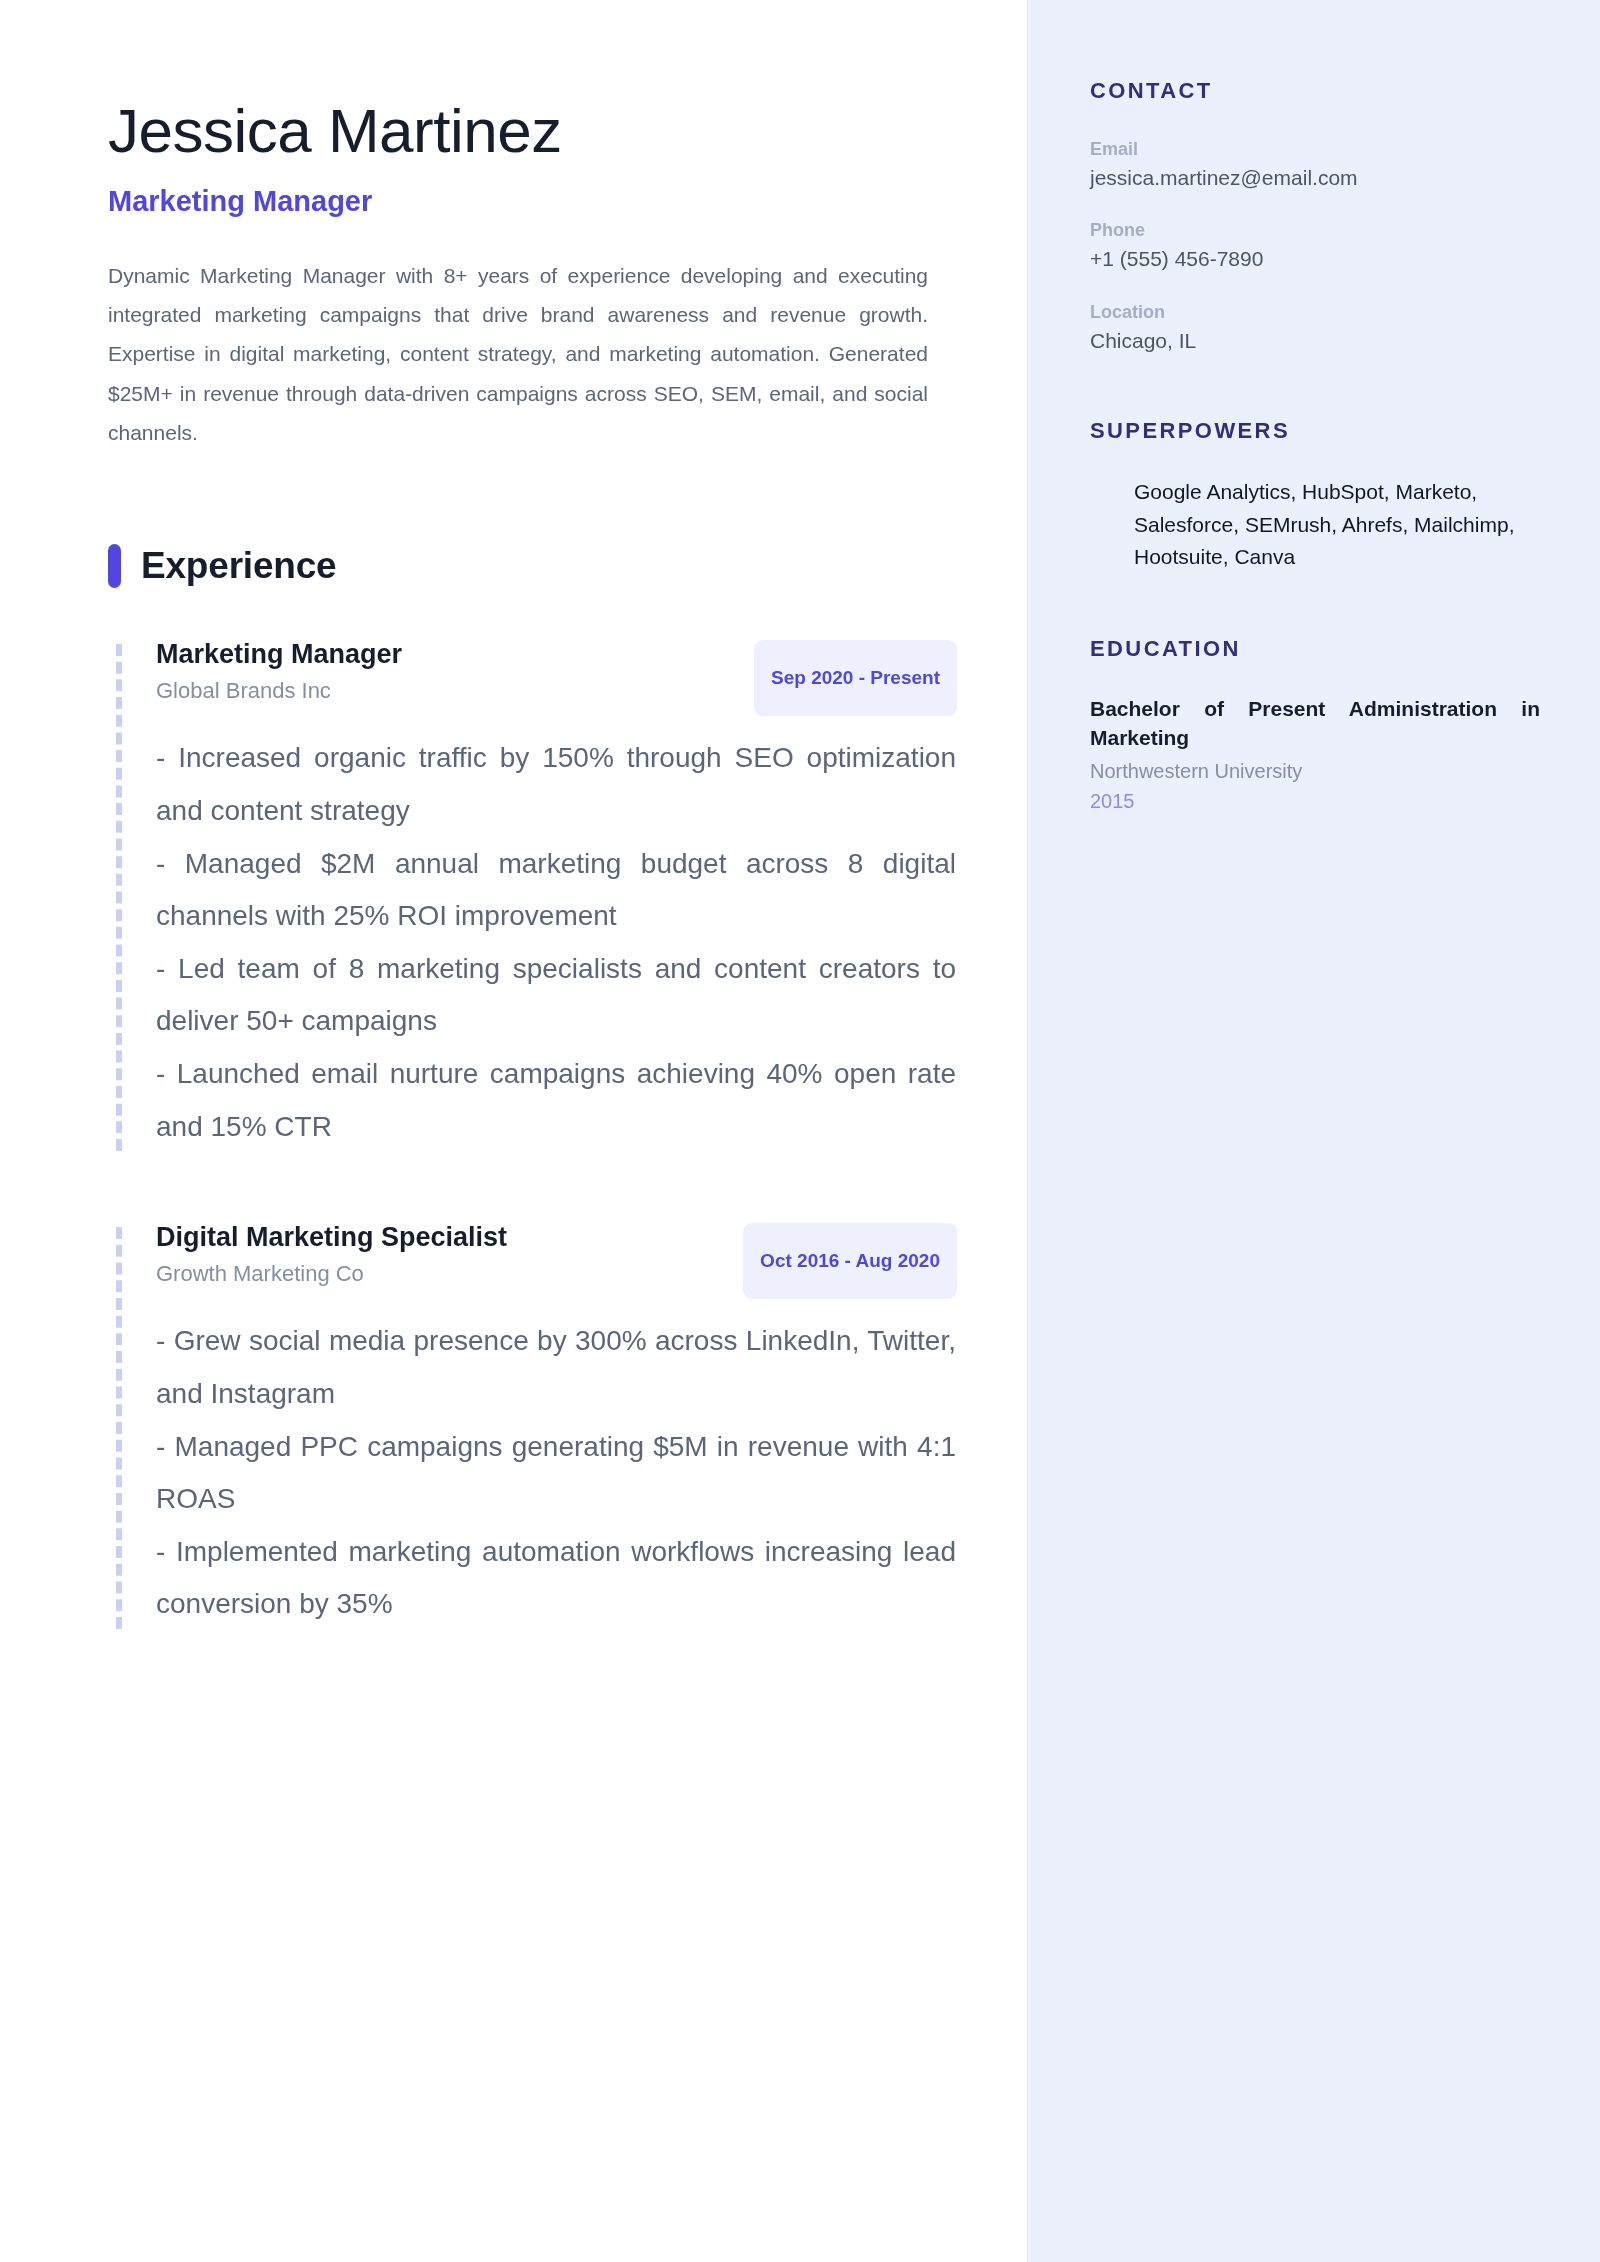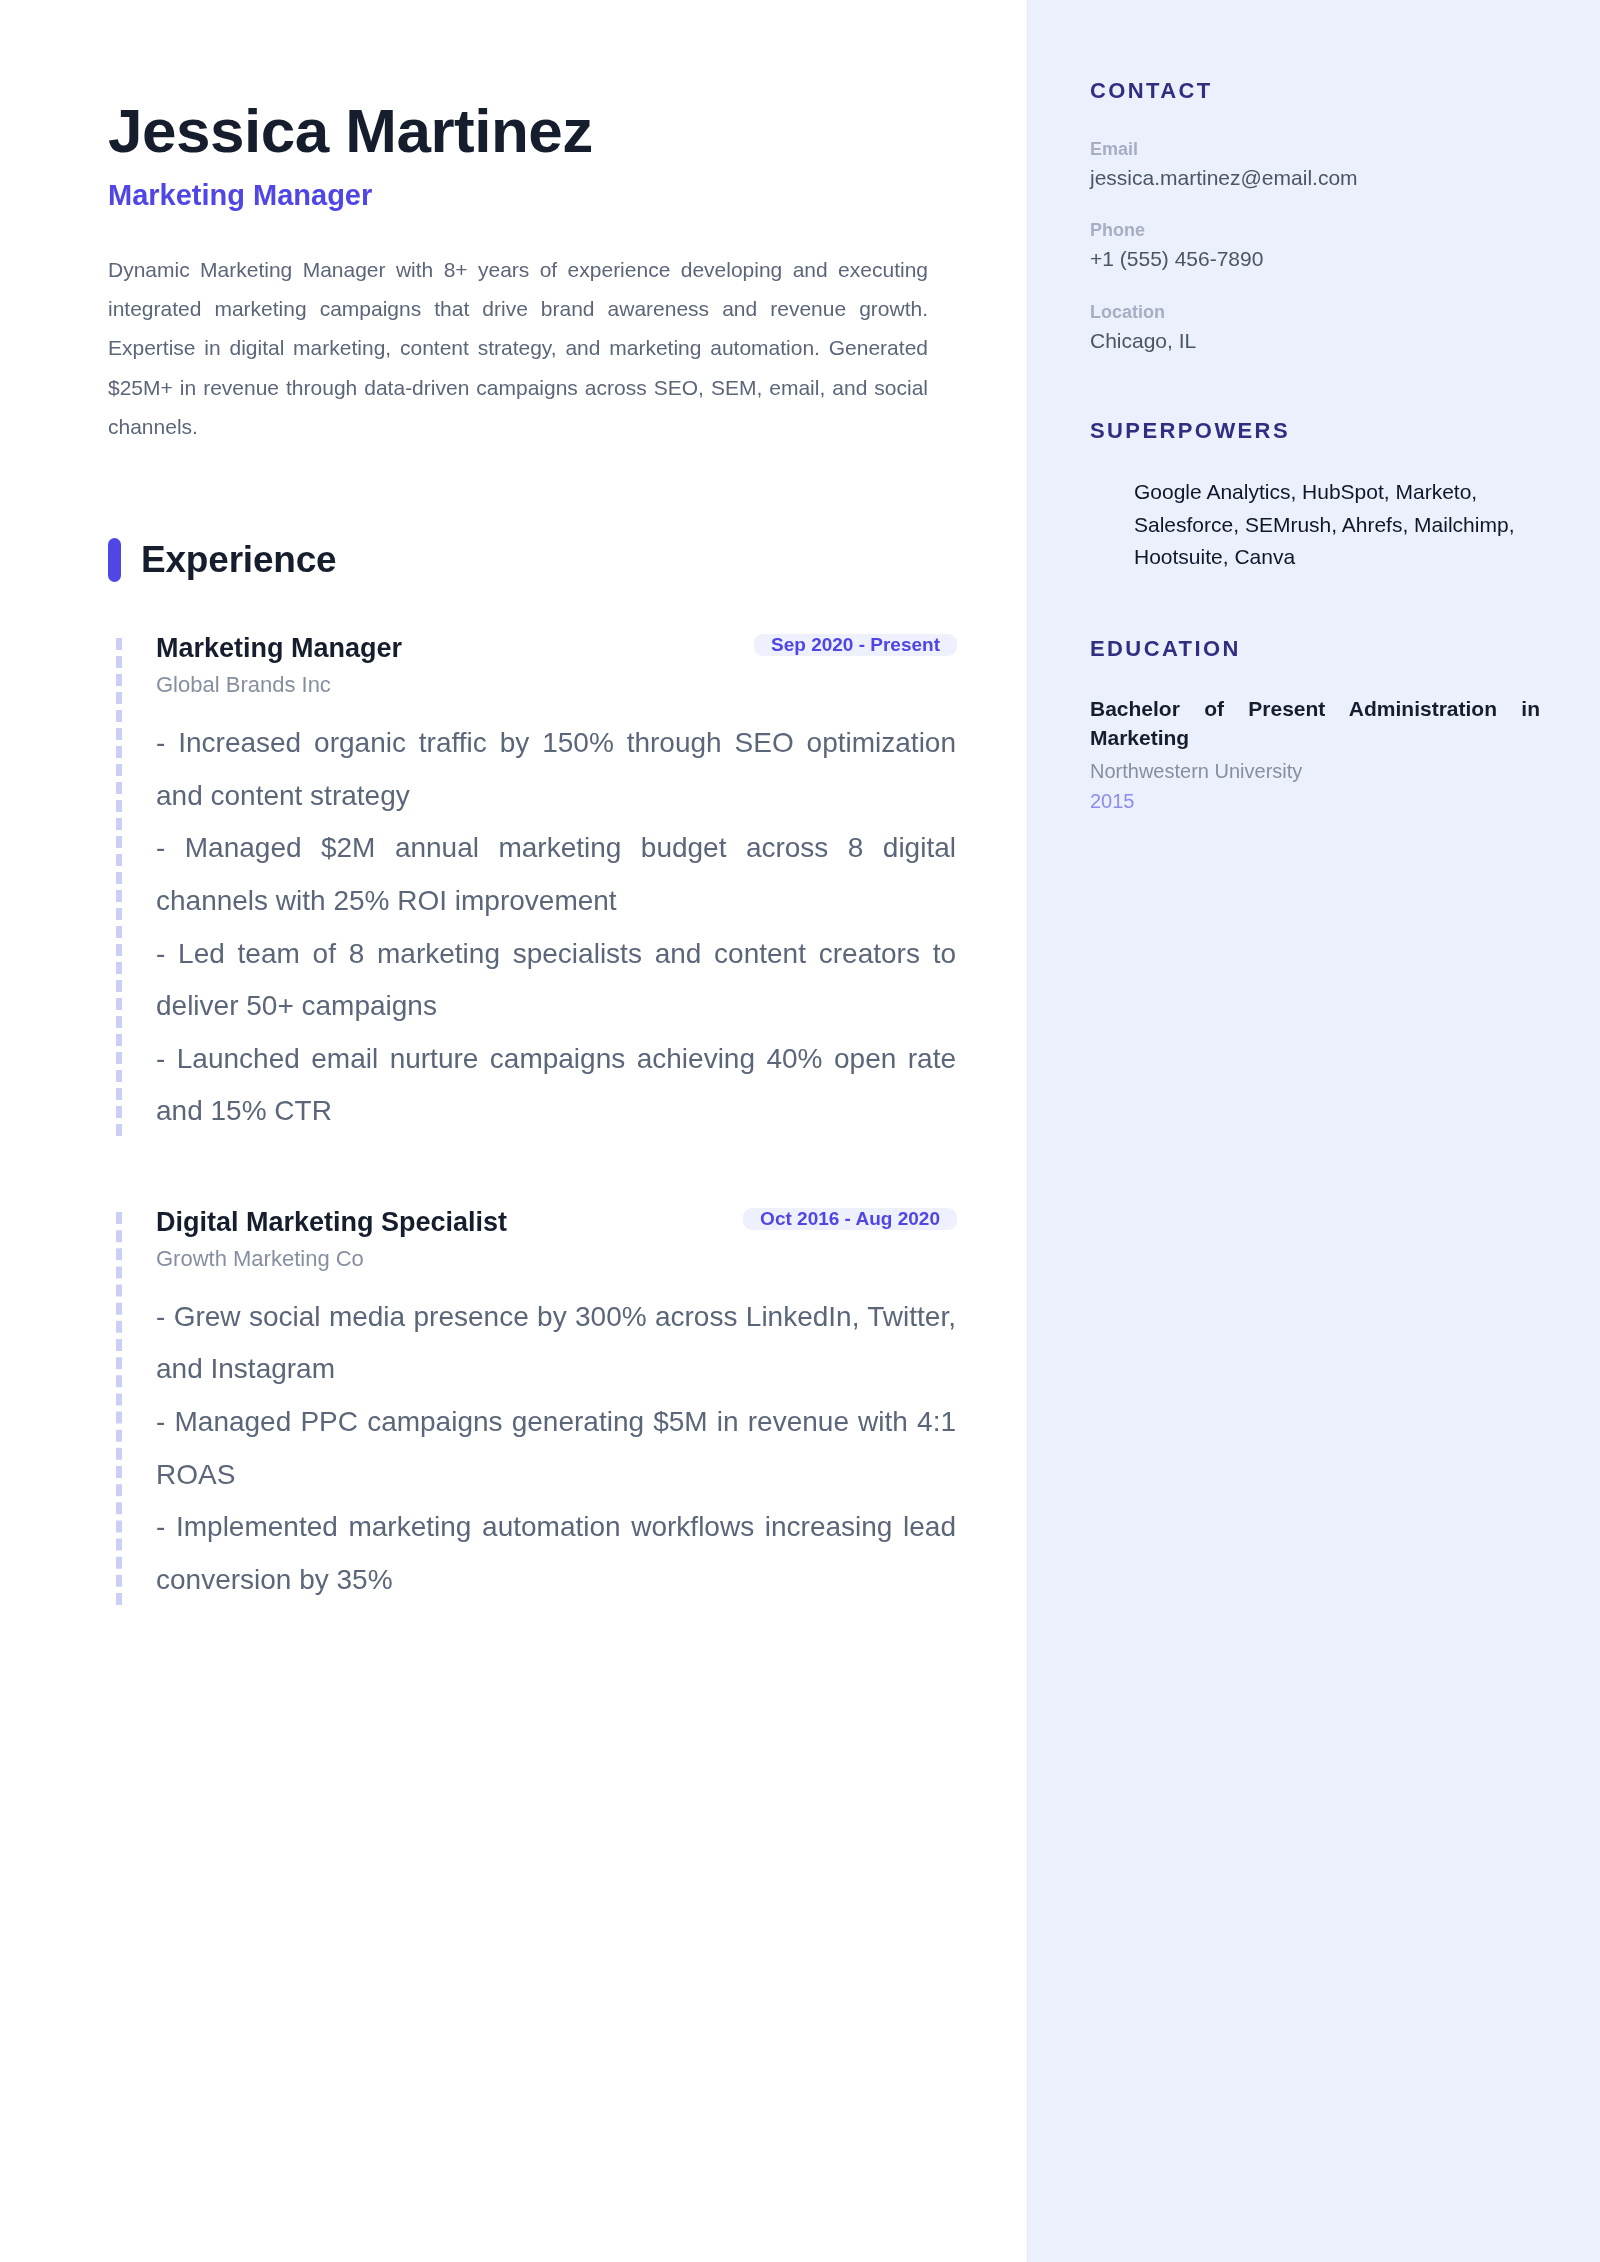--- a/index.html
+++ b/index.html
@@ -26,24 +26,24 @@
   .main-col {
     width: 1027px;
     flex: 0 0 1027px;
     background: #ffffff;
     padding: 98px 70px 0 108px;
   }
 
   .name {
     font-size: 62px;
     line-height: 1.08;
-    font-weight: 700;
+    font-weight: 400;
     color: #161e2e;
     letter-spacing: -0.5px;
-    margin-bottom: 14px;
+    margin-bottom: 20px;
   }
 
   .role {
     font-size: 29px;
     font-weight: 700;
     color: #4f46e5;
     margin-bottom: 38px;
   }
 
   .summary {
@@ -122,21 +122,21 @@
     margin-top: 2px;
   }
 
   .job-date {
     flex: 0 0 auto;
     background: #eef0fe;
     color: #4f46e5;
     font-size: 19px;
     font-weight: 700;
     border-radius: 9px;
-    padding: 0 17px;
+    padding: 27px 17px;
     white-space: nowrap;
     margin-top: 2px;
   }
 
   .job-bullets {
     margin-top: 16px;
     list-style: none;
   }
 
   .job-bullets li {

